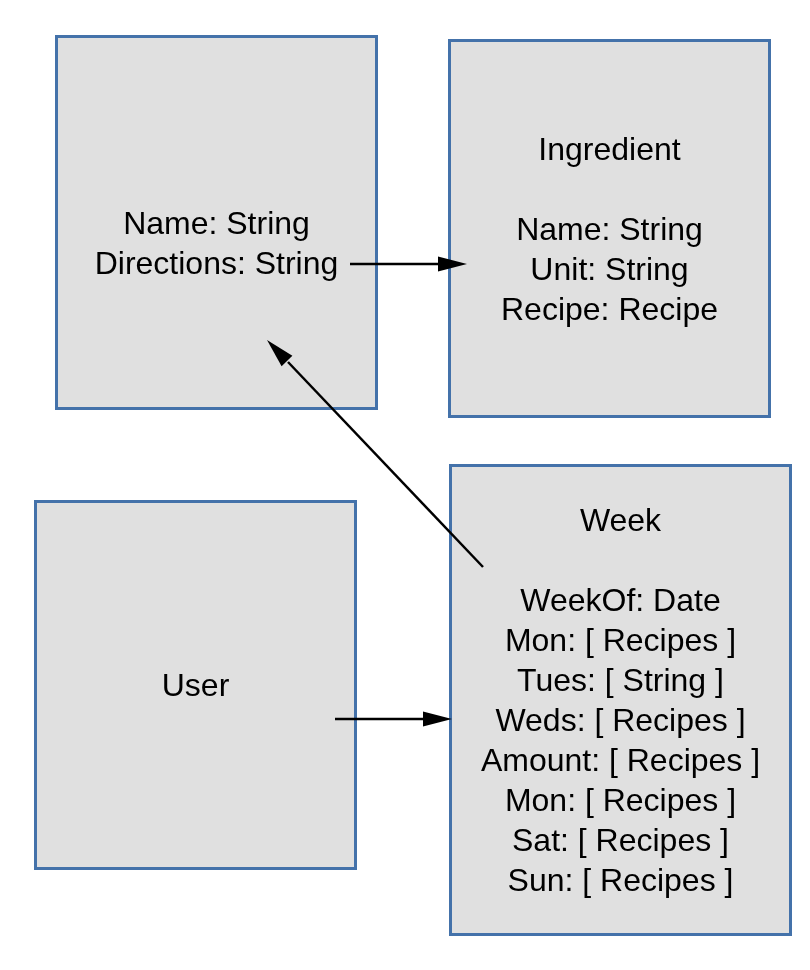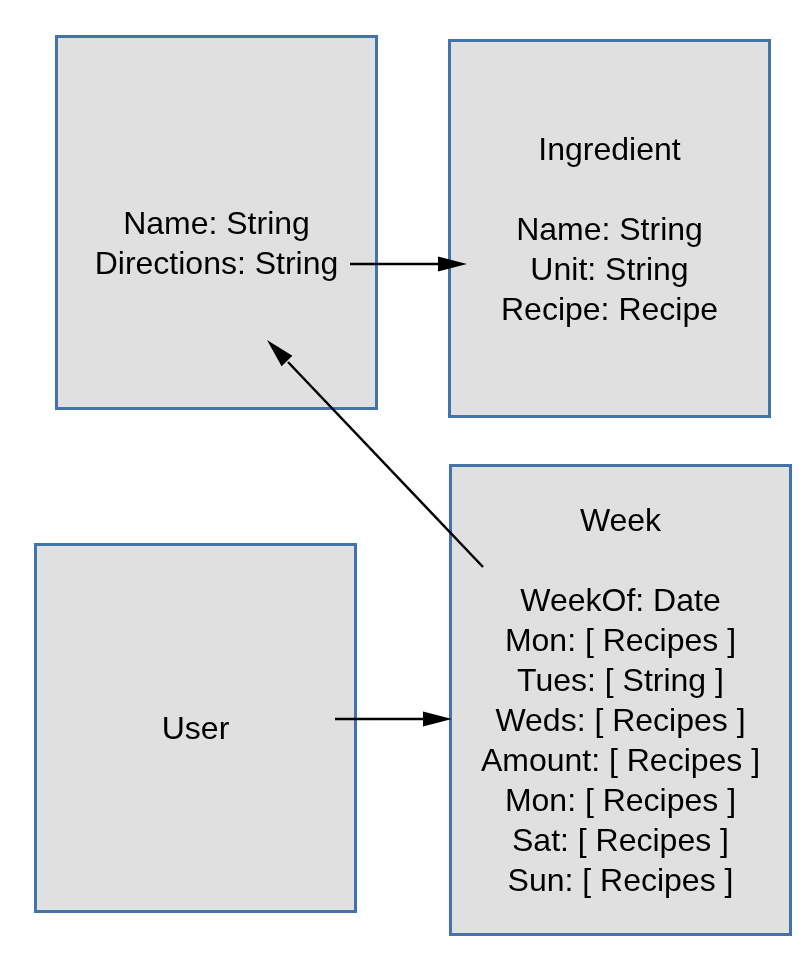--- a/index.html
+++ b/index.html
@@ -31,21 +31,21 @@
     text-align: center;
     font-size: 32px;
     line-height: 40px;
   }
   .entity-title { white-space: nowrap; }
   .line-spacer { height: 40px; width: 100%; }
   .field-line { white-space: nowrap; }
   #box-recipe     { left: 55px;  top: 35px;  width: 323px; height: 375px; }
   #box-ingredient { left: 448px; top: 39px;  width: 323px; height: 379px; }
   #box-week       { left: 441px; top: 464px; width: 343px; height: 472px; margin-left: 8px; }
-  #box-user       { left: 34px;  top: 543px; width: 323px; height: 370px; }
+  #box-user       { left: 34px;  top: 500px; width: 323px; height: 370px; }
   svg.arrow-layer {
     position: absolute;
     left: 0; top: 0;
     width: 810px; height: 970px;
     pointer-events: none;
     z-index: 5;
   }
   svg.arrow-layer line { stroke: var(--arrow); stroke-width: 2.5px; }
   svg.arrow-layer polygon { fill: var(--arrow); stroke: none; }
 </style>

